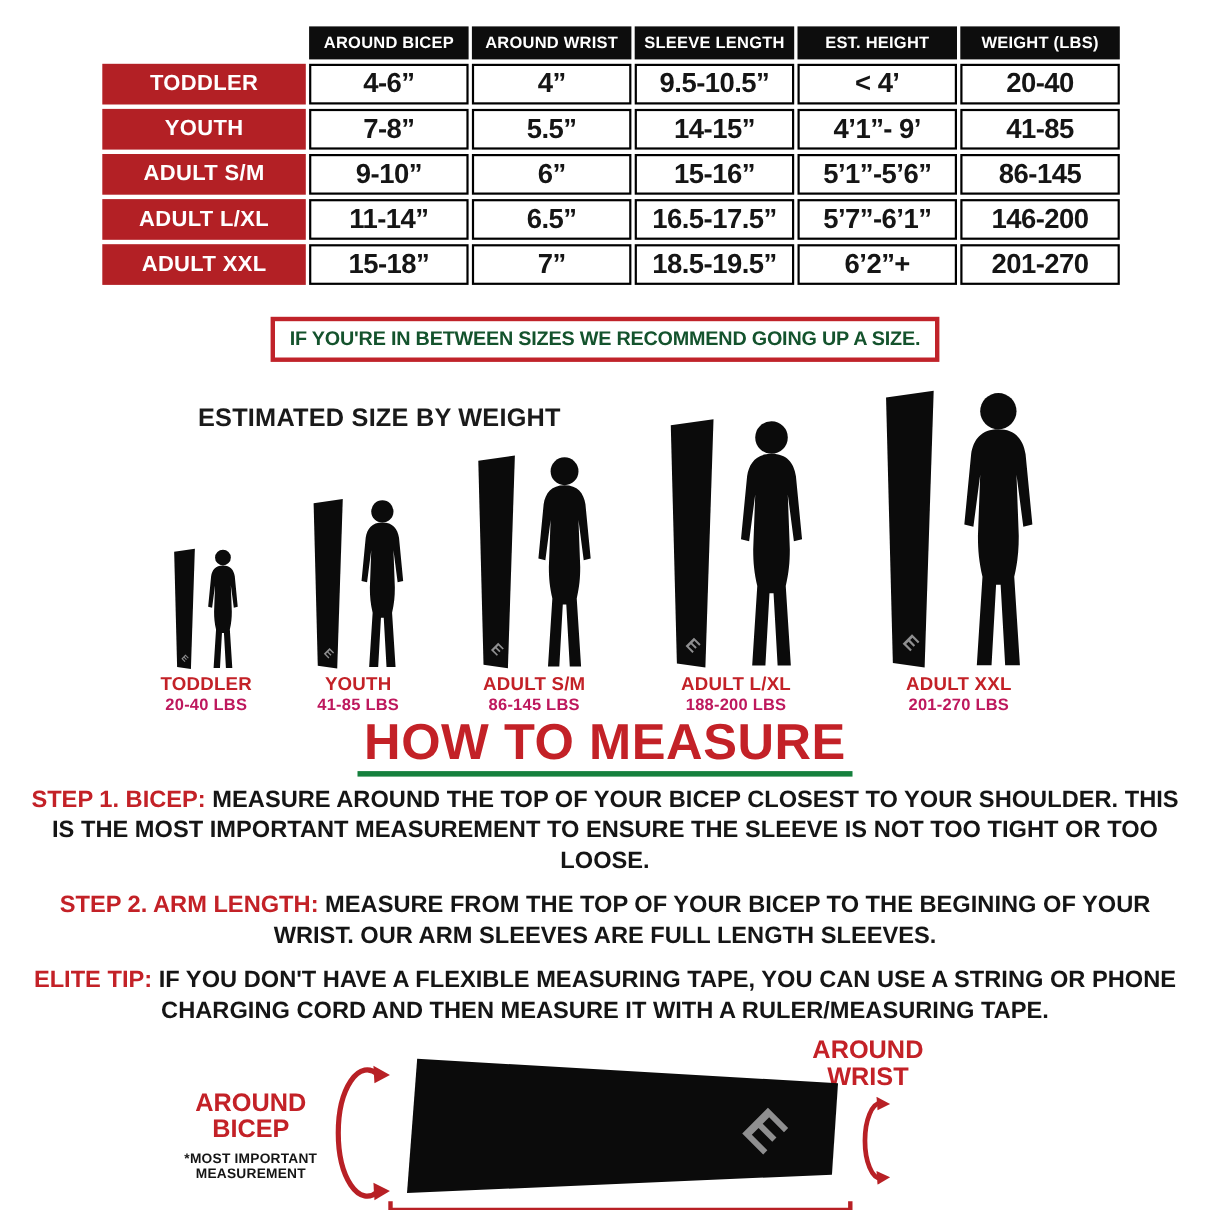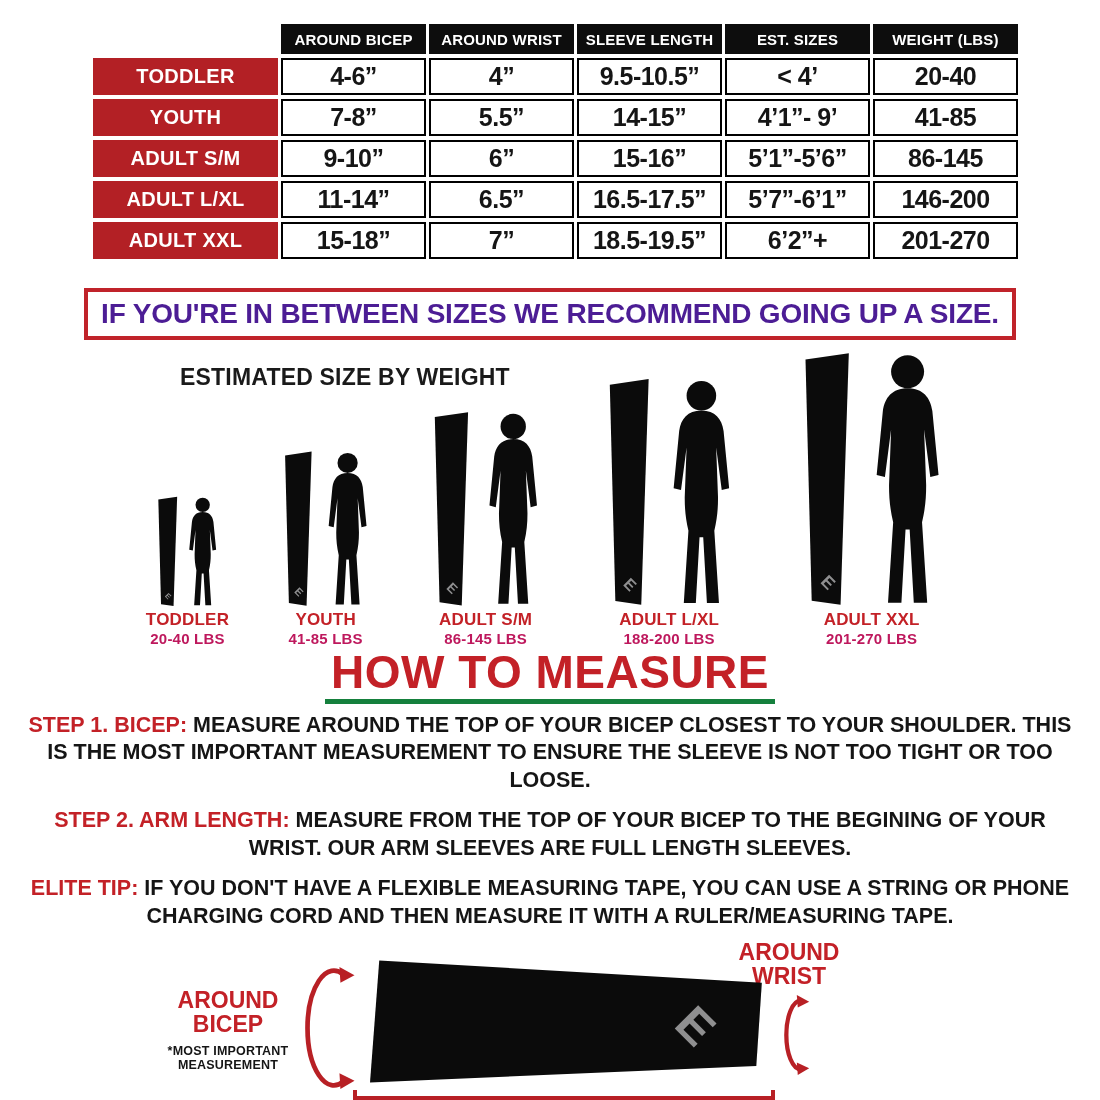--- a/index.html
+++ b/index.html
@@ -21,24 +21,24 @@
     background:#b32025;color:#fff;font-size:20px;font-weight:bold;
     text-align:center;height:31px;letter-spacing:.3px;
   }
   .size-table td.val{
     background:#fff;border:2px solid #000000;color:#151515;
     font-size:25px;font-weight:bold;text-align:center;height:31px;letter-spacing:-.5px;
   }
   
   .note-box{
     width:fit-content;margin:25px auto 0;border:4px solid #c0232a;
-    padding:6px 13px;font-size:28px;font-weight:bold;color:#4c1d95;letter-spacing:-.2px;
-  }
-  
-  .est-heading{font-size:23px;font-weight:bold;color:#1a1a1a;margin:24px 0 0 180px;letter-spacing:.2px;}
+    padding:6px 13px;font-size:18px;font-weight:bold;color:#14532d;letter-spacing:-.2px;
+  }
+  
+  .est-heading{font-size:23px;font-weight:bold;color:#1a1a1a;margin:37px 0 0 180px;letter-spacing:.2px;}
   .figures{display:flex;align-items:flex-end;justify-content:center;gap:46px;margin-top:-42px;}
   .fig{display:flex;flex-direction:column;align-items:center;}
   .fig svg{display:block;}
   .fig-toddler svg{height:112px;width:72px;}
   .fig-youth   svg{height:158px;width:101px;}
   .fig-sm      svg{height:198px;width:127px;}
   .fig-lxl     svg{height:232px;width:148px;}
   .fig-xxl     svg{height:258px;width:165px;}
   .fig-name{color:#c32127;font-weight:bold;font-size:17px;margin-top:3px;letter-spacing:.2px;}
   .fig-weight{color:#be185d;font-weight:bold;font-size:15px;letter-spacing:.2px;}
@@ -68,21 +68,21 @@
 
 <div class="canvas">
 
   <table class="size-table">
     <tbody>
         <tr>
       <td class="blank"></td>
       <th class="col-head">AROUND BICEP</th>
       <th class="col-head">AROUND WRIST</th>
       <th class="col-head">SLEEVE LENGTH</th>
-      <th class="col-head">EST. SIZES</th>
+      <th class="col-head">EST. HEIGHT</th>
       <th class="col-head">WEIGHT (LBS)</th>
     </tr>
     <tr>
       <td class="row-head">TODDLER</td>
       <td class="val">4-6”</td>
       <td class="val">4”</td>
       <td class="val">9.5-10.5”</td>
       <td class="val">&lt; 4’</td>
       <td class="val">20-40</td>
     </tr>

